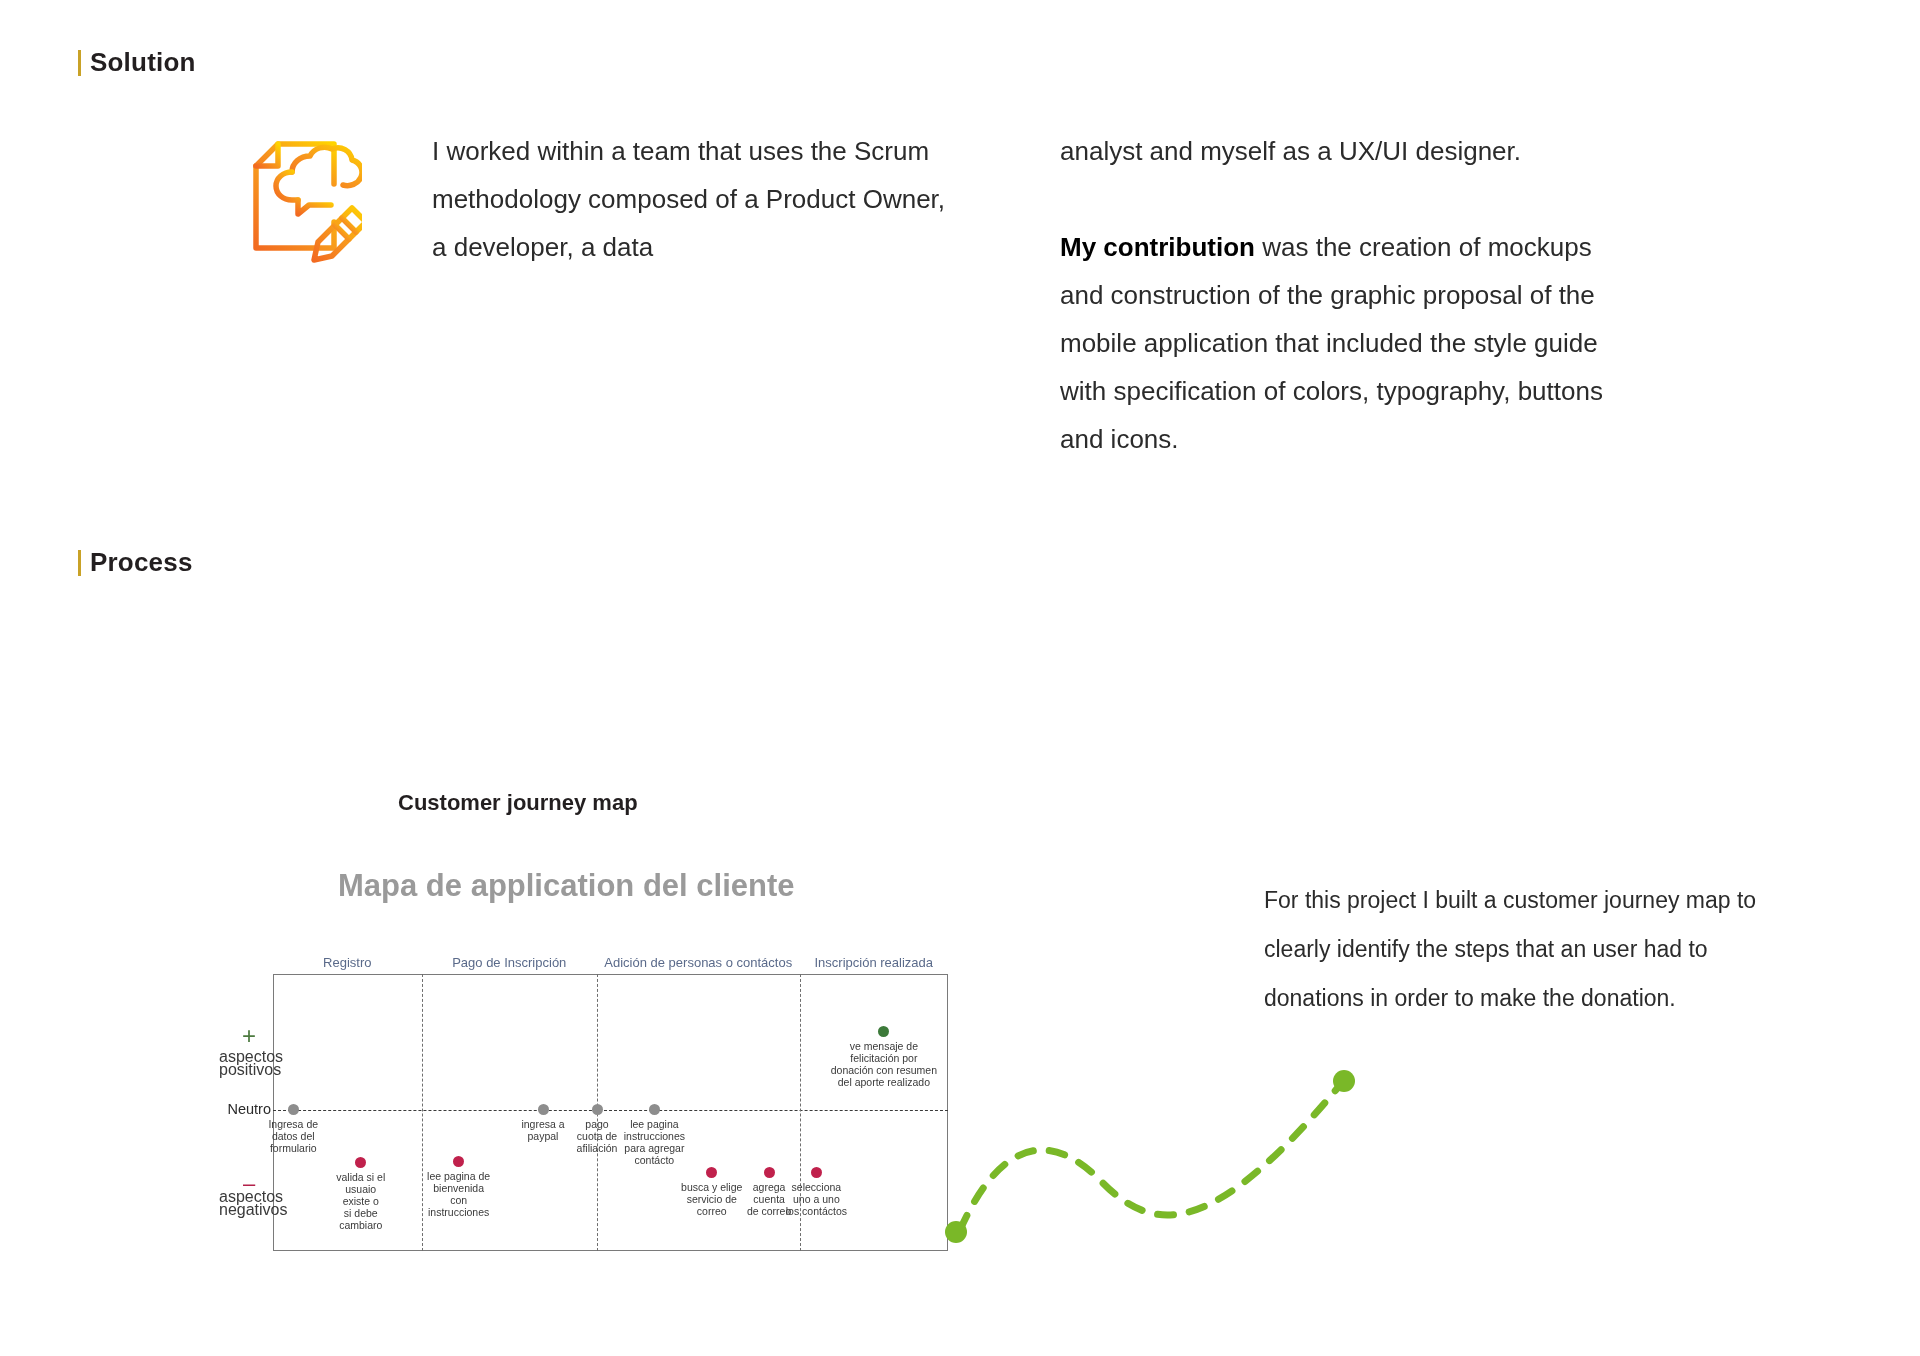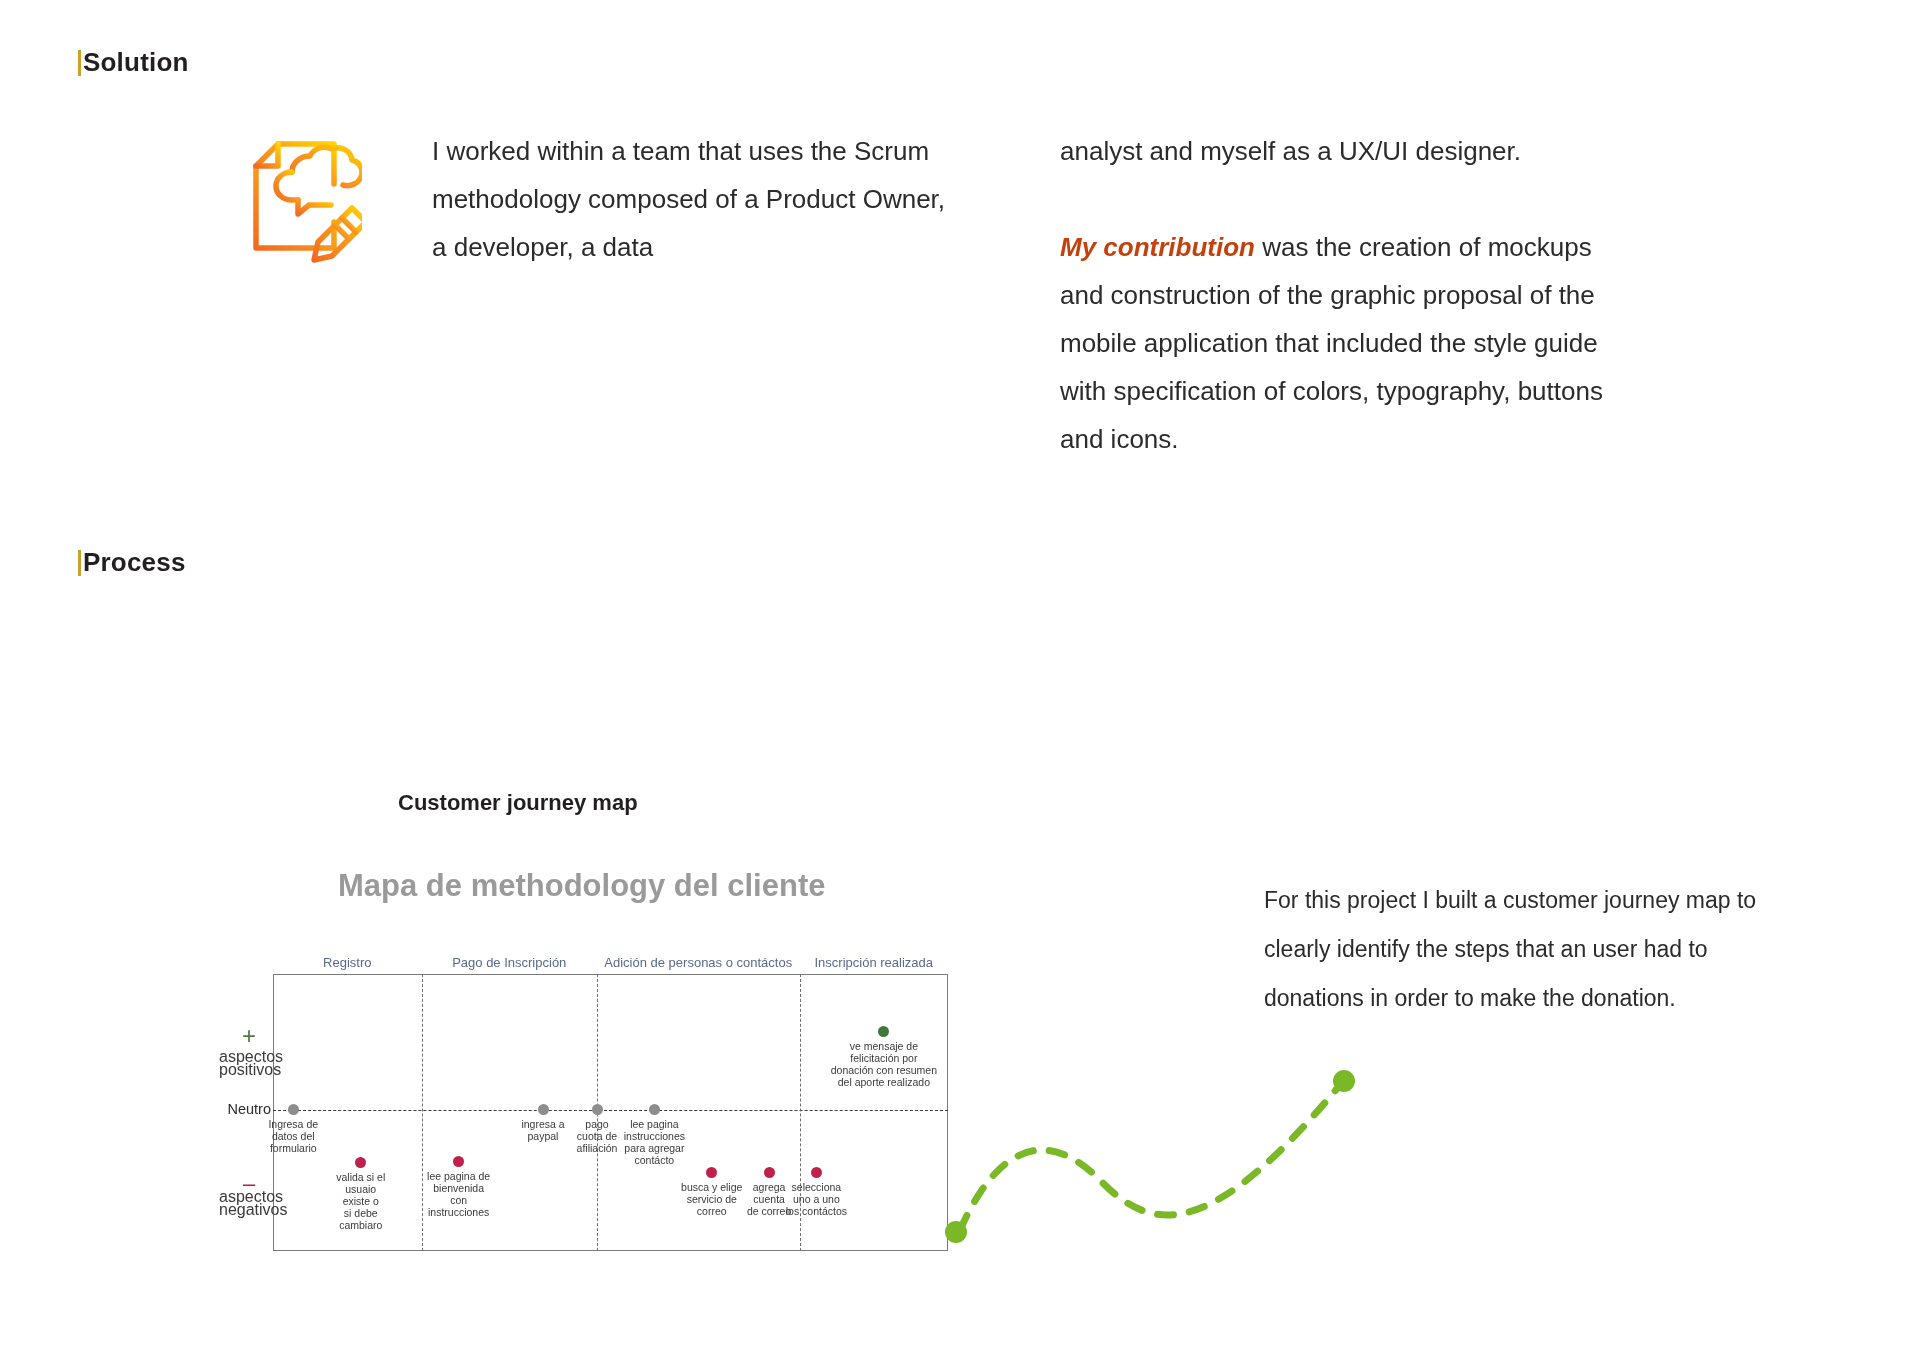--- a/index.html
+++ b/index.html
@@ -14,21 +14,21 @@
     font-family: "Liberation Sans", sans-serif;
     color: #231f20;
     overflow: hidden;
   }
 
   
   .section-heading {
     position: absolute;
     display: flex;
     align-items: center;
-    gap: 2px;
+    gap: 9px;
   }
   .section-heading .bar {
     width: 3px;
     height: 26px;
     background: #c9a227;
     display: block;
   }
   .section-heading .txt {
     font-size: 26px;
     font-weight: bold;
@@ -52,21 +52,21 @@
     position: absolute;
     font-size: 26px;
     line-height: 48px;
     color: #2b2b2b;
     font-family: "Liberation Sans", sans-serif;
   }
   #solution-col-left  { left: 432px;  top: 127px; width: 530px; }
   #solution-col-right { left: 1060px; top: 127px; width: 560px; }
   .body-col p { margin: 0 0 48px 0; }
   .body-col p:last-child { margin-bottom: 0; }
-  .body-col strong { font-weight: bold; color: #c2410c; font-style: italic; }
+  .body-col strong { font-weight: bold; color: #000000; }
 
   
   #cjm-label {
     position: absolute;
     left: 398px;
     top: 790px;
     font-size: 22px;
     font-weight: bold;
     color: #231f20;
   }
@@ -245,21 +245,21 @@
   <p>analyst and myself as a UX/UI designer.</p>
   <p><strong>My contribution</strong><span> was the creation of mockups and construction of the graphic proposal of the mobile application that included the style guide with specification of colors, typography, buttons and icons.</span></p>
 </div>
 
 <div class="section-heading" id="heading-process">
   <span class="bar"></span>
   <span class="txt">Process</span>
 </div>
 
 <div id="cjm-label">Customer journey map</div>
-<div id="cjm-title">Mapa de methodology del cliente</div>
+<div id="cjm-title">Mapa de application del cliente</div>
 
 <div id="journey-chart">
 
   <div class="jm-frame"></div>
   <div class="jm-neutral-line"></div>
 
   <div id="jm-pos-sign">+</div>
   <div class="jm-axis-label" id="jm-pos-text">aspectos positivos</div>
   <div id="jm-neutral-text">Neutro</div>
   <div id="jm-neg-sign">–</div>

